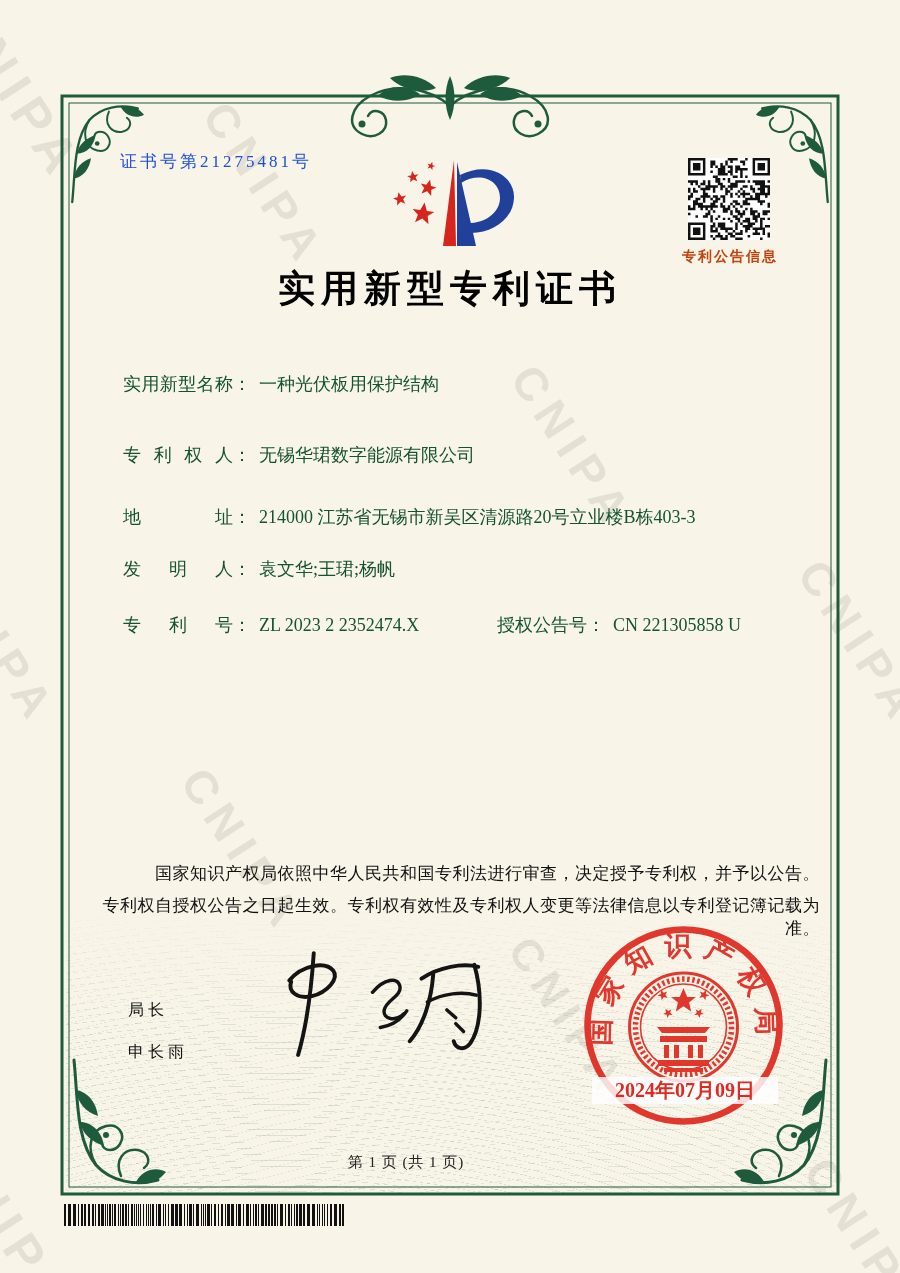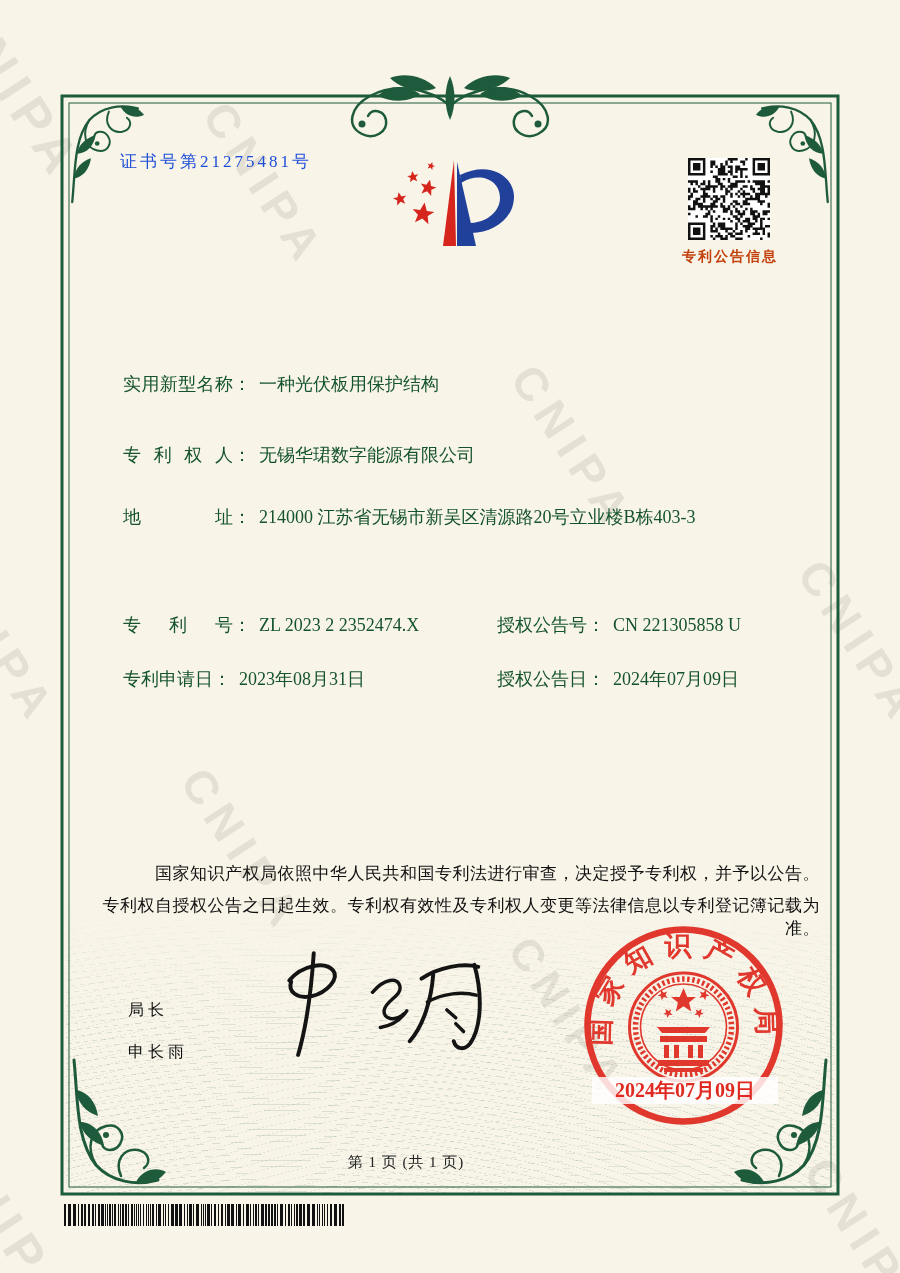--- a/index.html
+++ b/index.html
@@ -146,41 +146,39 @@
     <rect x="0" y="0" width="33" height="33" fill="#fff"></rect>
     <g fill="#111">
       <path d="M0,0h7v7h-7z M26,0h7v7h-7z M0,26h7v7h-7z"></path>
       <path d="M1,1h5v5h-5z M27,1h5v5h-5z M1,27h5v5h-5z" fill="#fff"></path>
       <path d="M2,2h3v3h-3z M28,2h3v3h-3z M2,28h3v3h-3z"></path>
       <path id="qr-modules" d="M16 0h1v1h-1zM17 0h1v1h-1zM18 0h1v1h-1zM19 0h1v1h-1zM23 0h1v1h-1zM9 1h1v1h-1zM10 1h1v1h-1zM15 1h1v1h-1zM17 1h1v1h-1zM21 1h1v1h-1zM22 1h1v1h-1zM9 2h1v1h-1zM10 2h1v1h-1zM13 2h1v1h-1zM15 2h1v1h-1zM22 2h1v1h-1zM9 3h1v1h-1zM11 3h1v1h-1zM13 3h1v1h-1zM14 3h1v1h-1zM16 3h1v1h-1zM17 3h1v1h-1zM19 3h1v1h-1zM20 3h1v1h-1zM12 4h1v1h-1zM13 4h1v1h-1zM14 4h1v1h-1zM17 4h1v1h-1zM19 4h1v1h-1zM20 4h1v1h-1zM21 4h1v1h-1zM22 4h1v1h-1zM23 4h1v1h-1zM9 5h1v1h-1zM12 5h1v1h-1zM13 5h1v1h-1zM14 5h1v1h-1zM16 5h1v1h-1zM17 5h1v1h-1zM19 5h1v1h-1zM21 5h1v1h-1zM12 6h1v1h-1zM13 6h1v1h-1zM14 6h1v1h-1zM15 6h1v1h-1zM17 6h1v1h-1zM21 6h1v1h-1zM10 7h1v1h-1zM11 7h1v1h-1zM18 7h1v1h-1zM19 7h1v1h-1zM21 7h1v1h-1zM23 7h1v1h-1zM11 8h1v1h-1zM12 8h1v1h-1zM14 8h1v1h-1zM16 8h1v1h-1zM0 9h1v1h-1zM1 9h1v1h-1zM2 9h1v1h-1zM3 9h1v1h-1zM6 9h1v1h-1zM8 9h1v1h-1zM11 9h1v1h-1zM12 9h1v1h-1zM16 9h1v1h-1zM19 9h1v1h-1zM20 9h1v1h-1zM21 9h1v1h-1zM22 9h1v1h-1zM24 9h1v1h-1zM26 9h1v1h-1zM27 9h1v1h-1zM28 9h1v1h-1zM29 9h1v1h-1zM30 9h1v1h-1zM32 9h1v1h-1zM1 10h1v1h-1zM3 10h1v1h-1zM5 10h1v1h-1zM6 10h1v1h-1zM8 10h1v1h-1zM12 10h1v1h-1zM13 10h1v1h-1zM17 10h1v1h-1zM18 10h1v1h-1zM19 10h1v1h-1zM27 10h1v1h-1zM28 10h1v1h-1zM29 10h1v1h-1zM30 10h1v1h-1zM4 11h1v1h-1zM7 11h1v1h-1zM8 11h1v1h-1zM9 11h1v1h-1zM10 11h1v1h-1zM11 11h1v1h-1zM13 11h1v1h-1zM14 11h1v1h-1zM16 11h1v1h-1zM17 11h1v1h-1zM18 11h1v1h-1zM19 11h1v1h-1zM22 11h1v1h-1zM23 11h1v1h-1zM25 11h1v1h-1zM29 11h1v1h-1zM30 11h1v1h-1zM31 11h1v1h-1zM32 11h1v1h-1zM0 12h1v1h-1zM2 12h1v1h-1zM5 12h1v1h-1zM6 12h1v1h-1zM7 12h1v1h-1zM8 12h1v1h-1zM10 12h1v1h-1zM13 12h1v1h-1zM15 12h1v1h-1zM17 12h1v1h-1zM21 12h1v1h-1zM25 12h1v1h-1zM26 12h1v1h-1zM28 12h1v1h-1zM29 12h1v1h-1zM30 12h1v1h-1zM32 12h1v1h-1zM0 13h1v1h-1zM2 13h1v1h-1zM3 13h1v1h-1zM6 13h1v1h-1zM10 13h1v1h-1zM15 13h1v1h-1zM16 13h1v1h-1zM20 13h1v1h-1zM22 13h1v1h-1zM26 13h1v1h-1zM29 13h1v1h-1zM30 13h1v1h-1zM32 13h1v1h-1zM1 14h1v1h-1zM6 14h1v1h-1zM7 14h1v1h-1zM15 14h1v1h-1zM17 14h1v1h-1zM19 14h1v1h-1zM21 14h1v1h-1zM22 14h1v1h-1zM23 14h1v1h-1zM24 14h1v1h-1zM27 14h1v1h-1zM28 14h1v1h-1zM29 14h1v1h-1zM30 14h1v1h-1zM31 14h1v1h-1zM32 14h1v1h-1zM0 15h1v1h-1zM1 15h1v1h-1zM5 15h1v1h-1zM6 15h1v1h-1zM7 15h1v1h-1zM8 15h1v1h-1zM10 15h1v1h-1zM11 15h1v1h-1zM13 15h1v1h-1zM14 15h1v1h-1zM17 15h1v1h-1zM20 15h1v1h-1zM22 15h1v1h-1zM25 15h1v1h-1zM27 15h1v1h-1zM28 15h1v1h-1zM31 15h1v1h-1zM0 16h1v1h-1zM3 16h1v1h-1zM4 16h1v1h-1zM6 16h1v1h-1zM9 16h1v1h-1zM11 16h1v1h-1zM12 16h1v1h-1zM14 16h1v1h-1zM23 16h1v1h-1zM24 16h1v1h-1zM25 16h1v1h-1zM26 16h1v1h-1zM27 16h1v1h-1zM28 16h1v1h-1zM2 17h1v1h-1zM3 17h1v1h-1zM6 17h1v1h-1zM10 17h1v1h-1zM11 17h1v1h-1zM14 17h1v1h-1zM18 17h1v1h-1zM19 17h1v1h-1zM22 17h1v1h-1zM23 17h1v1h-1zM28 17h1v1h-1zM29 17h1v1h-1zM30 17h1v1h-1zM2 18h1v1h-1zM3 18h1v1h-1zM4 18h1v1h-1zM5 18h1v1h-1zM9 18h1v1h-1zM10 18h1v1h-1zM13 18h1v1h-1zM17 18h1v1h-1zM19 18h1v1h-1zM20 18h1v1h-1zM22 18h1v1h-1zM23 18h1v1h-1zM24 18h1v1h-1zM29 18h1v1h-1zM32 18h1v1h-1zM0 19h1v1h-1zM2 19h1v1h-1zM4 19h1v1h-1zM5 19h1v1h-1zM6 19h1v1h-1zM7 19h1v1h-1zM8 19h1v1h-1zM9 19h1v1h-1zM10 19h1v1h-1zM11 19h1v1h-1zM13 19h1v1h-1zM14 19h1v1h-1zM16 19h1v1h-1zM18 19h1v1h-1zM21 19h1v1h-1zM32 19h1v1h-1zM0 20h1v1h-1zM1 20h1v1h-1zM2 20h1v1h-1zM5 20h1v1h-1zM7 20h1v1h-1zM9 20h1v1h-1zM14 20h1v1h-1zM15 20h1v1h-1zM16 20h1v1h-1zM19 20h1v1h-1zM23 20h1v1h-1zM25 20h1v1h-1zM8 21h1v1h-1zM10 21h1v1h-1zM14 21h1v1h-1zM15 21h1v1h-1zM17 21h1v1h-1zM19 21h1v1h-1zM20 21h1v1h-1zM22 21h1v1h-1zM25 21h1v1h-1zM26 21h1v1h-1zM27 21h1v1h-1zM30 21h1v1h-1zM31 21h1v1h-1zM32 21h1v1h-1zM0 22h1v1h-1zM7 22h1v1h-1zM8 22h1v1h-1zM17 22h1v1h-1zM20 22h1v1h-1zM21 22h1v1h-1zM22 22h1v1h-1zM25 22h1v1h-1zM26 22h1v1h-1zM28 22h1v1h-1zM30 22h1v1h-1zM31 22h1v1h-1zM3 23h1v1h-1zM6 23h1v1h-1zM7 23h1v1h-1zM9 23h1v1h-1zM12 23h1v1h-1zM18 23h1v1h-1zM19 23h1v1h-1zM21 23h1v1h-1zM26 23h1v1h-1zM27 23h1v1h-1zM28 23h1v1h-1zM9 24h1v1h-1zM11 24h1v1h-1zM14 24h1v1h-1zM16 24h1v1h-1zM19 24h1v1h-1zM20 24h1v1h-1zM23 24h1v1h-1zM24 24h1v1h-1zM26 24h1v1h-1zM27 24h1v1h-1zM29 24h1v1h-1zM30 24h1v1h-1zM32 24h1v1h-1zM9 25h1v1h-1zM17 25h1v1h-1zM20 25h1v1h-1zM22 25h1v1h-1zM23 25h1v1h-1zM24 25h1v1h-1zM27 25h1v1h-1zM29 25h1v1h-1zM10 26h1v1h-1zM12 26h1v1h-1zM13 26h1v1h-1zM14 26h1v1h-1zM19 26h1v1h-1zM21 26h1v1h-1zM24 26h1v1h-1zM25 26h1v1h-1zM26 26h1v1h-1zM29 26h1v1h-1zM9 27h1v1h-1zM10 27h1v1h-1zM12 27h1v1h-1zM13 27h1v1h-1zM14 27h1v1h-1zM19 27h1v1h-1zM22 27h1v1h-1zM23 27h1v1h-1zM24 27h1v1h-1zM25 27h1v1h-1zM29 27h1v1h-1zM31 27h1v1h-1zM32 27h1v1h-1zM9 28h1v1h-1zM11 28h1v1h-1zM13 28h1v1h-1zM14 28h1v1h-1zM15 28h1v1h-1zM16 28h1v1h-1zM17 28h1v1h-1zM19 28h1v1h-1zM23 28h1v1h-1zM24 28h1v1h-1zM26 28h1v1h-1zM27 28h1v1h-1zM28 28h1v1h-1zM29 28h1v1h-1zM30 28h1v1h-1zM9 29h1v1h-1zM10 29h1v1h-1zM11 29h1v1h-1zM15 29h1v1h-1zM18 29h1v1h-1zM21 29h1v1h-1zM23 29h1v1h-1zM27 29h1v1h-1zM30 29h1v1h-1zM12 30h1v1h-1zM16 30h1v1h-1zM17 30h1v1h-1zM19 30h1v1h-1zM20 30h1v1h-1zM21 30h1v1h-1zM26 30h1v1h-1zM27 30h1v1h-1zM28 30h1v1h-1zM30 30h1v1h-1zM32 30h1v1h-1zM9 31h1v1h-1zM11 31h1v1h-1zM12 31h1v1h-1zM13 31h1v1h-1zM15 31h1v1h-1zM17 31h1v1h-1zM18 31h1v1h-1zM24 31h1v1h-1zM32 31h1v1h-1zM10 32h1v1h-1zM13 32h1v1h-1zM14 32h1v1h-1zM15 32h1v1h-1zM19 32h1v1h-1zM20 32h1v1h-1zM21 32h1v1h-1zM29 32h1v1h-1z"></path>
     </g>
   </svg>
   <div class="abs qr-label">专利公告信息</div>
 
+  <div class="abs title">实用新型专利证书</div>
 
   <div class="abs row r1">
     <span class="lbl w6">实用新型名称</span><span>：</span><span class="val">一种光伏板用保护结构</span>
   </div>
   <div class="abs row r2">
     <span class="lbl w6">专利权人</span><span>：</span><span class="val">无锡华珺数字能源有限公司</span>
   </div>
   <div class="abs row r3">
     <span class="lbl w6">地址</span><span>：</span><span class="val">214000 江苏省无锡市新吴区清源路20号立业楼B栋403-3</span>
+  </div>
+  <div class="abs row r4">
+    <span class="lbl w6">发明人</span><span>：</span><span class="val">袁文华;王珺;杨帆</span>
   </div>
 
   <div class="abs row r5">
     <span class="lbl w6">专利号</span><span>：</span><span class="val">ZL 2023 2 2352474.X</span>
     <span class="col2">
       <span>授权公告号</span><span>：</span><span class="val">CN 221305858 U</span>
-    </span>
-  </div>
-  <div class="abs row r6">
-    <span class="lbl">专利申请日</span><span>：</span><span class="val">2023年08月31日</span>
-    <span class="col2">
-      <span>授权公告日</span><span>：</span><span class="val">2024年07月09日</span>
     </span>
   </div>
 
 
   <div class="abs stmt s1">国家知识产权局依照中华人民共和国专利法进行审查，决定授予专利权，并予以公告。</div>
   <div class="abs stmt s2">专利权自授权公告之日起生效。专利权有效性及专利权人变更等法律信息以专利登记簿记载为准。</div>
 
   <div class="abs signer sg1">局长</div>
   <div class="abs signer sg2">申长雨</div>
 

